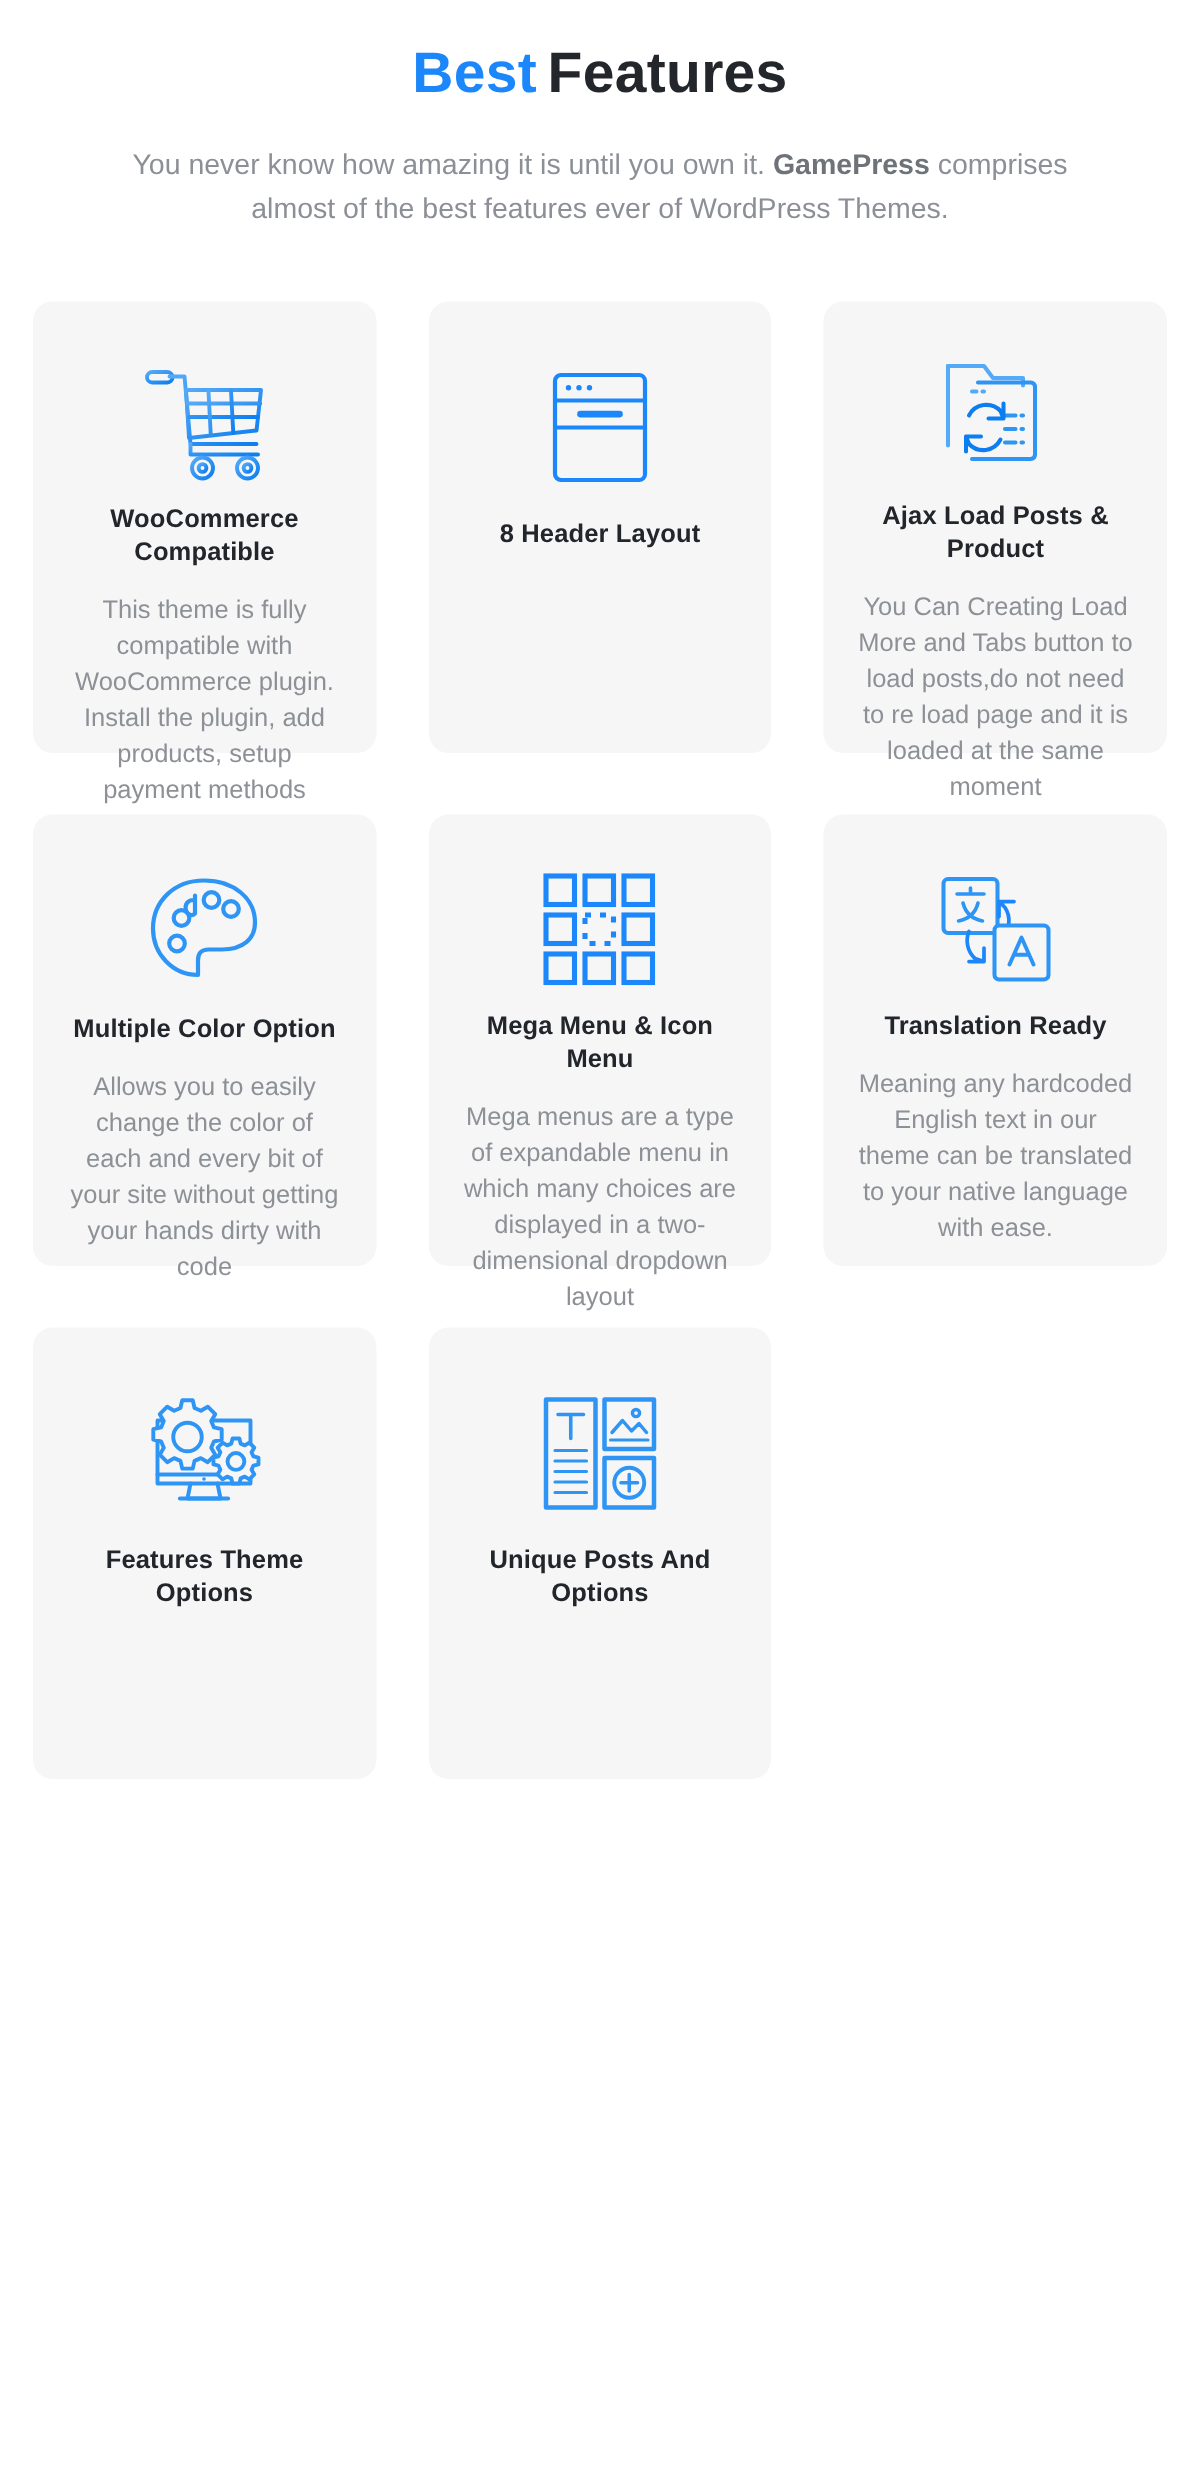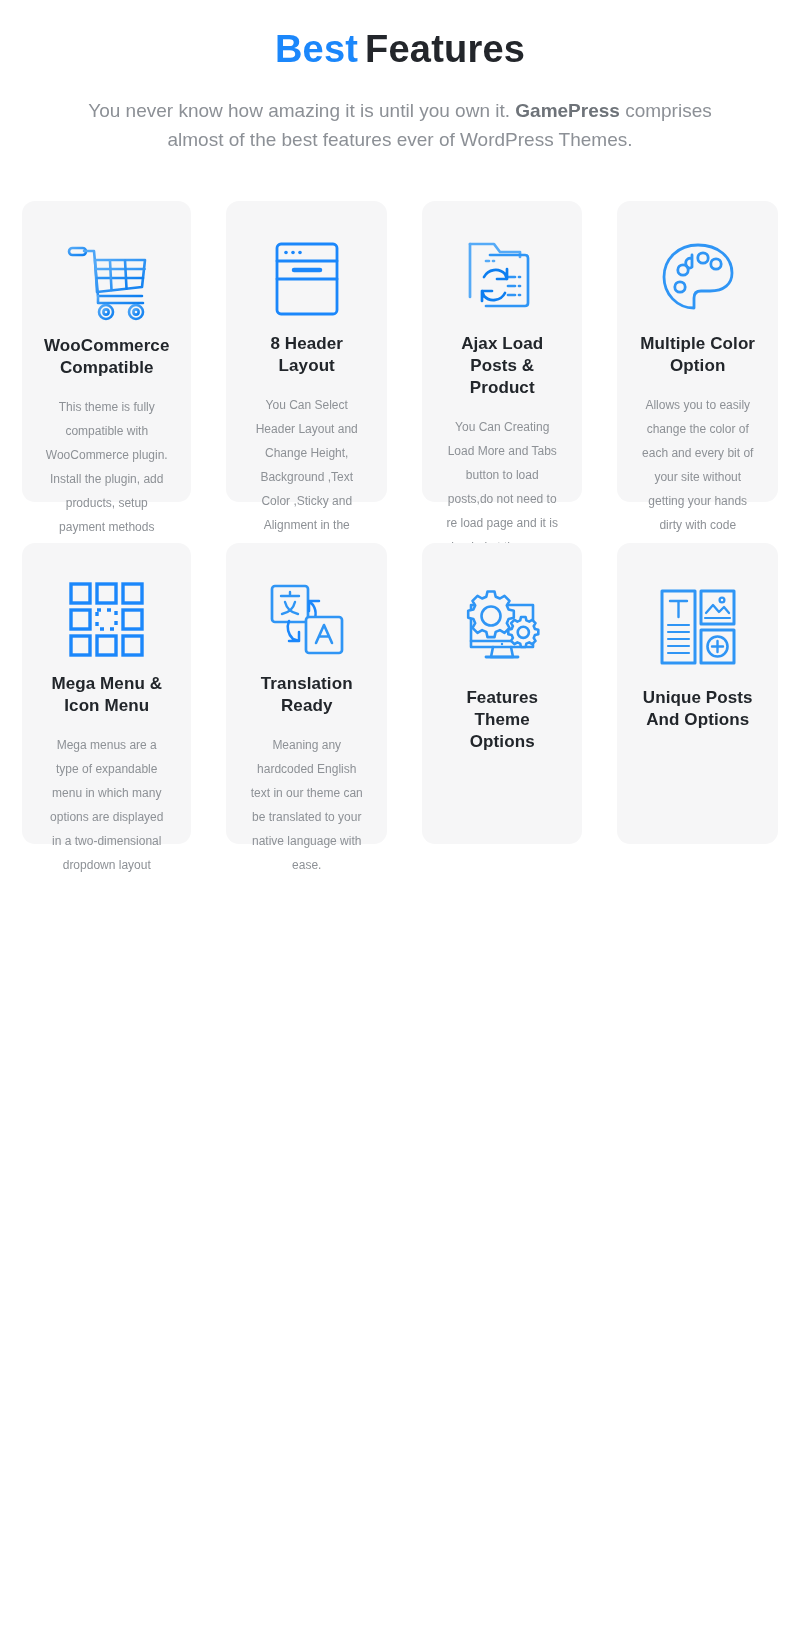--- a/index.html
+++ b/index.html
@@ -45,21 +45,21 @@
   .section-sub .strong {
     color: #6e7379;
     font-weight: bold;
   }
 
   
   .grid {
     margin-top: 47px;
     padding: 0 22px;
     display: grid;
-    grid-template-columns: 1fr 1fr 1fr 1fr;
+    grid-template-columns: 1fr 1fr 1fr;
     column-gap: 35px;
     row-gap: 41px;
   }
   .card {
     background: #f6f6f7;
     border-radius: 13px;
     height: 301px;
     padding: 38px 22px 20px;
     text-align: center;
     display: flex;
@@ -76,21 +76,21 @@
   .card-title {
     margin-top: 14px;
     font-size: 17px;
     line-height: 22px;
     font-weight: bold;
     color: #22262b;
     letter-spacing: 0.1px;
   }
   .card-desc {
     margin-top: 16px;
-    font-size: 12px;
+    font-size: 17px;
     line-height: 24px;
     color: #8d9196;
     max-width: 290px;
   }
 </style>
 </head>
 <body>
 
 <div class="page">
 
@@ -140,21 +140,20 @@
             <rect x="6" y="5" width="60" height="70" rx="4"></rect>
             <path d="M6 22 H66 M6 40 H66"></path>
             <circle cx="15" cy="13.5" r="1.8" fill="#1b87fb" stroke="none"></circle>
             <circle cx="22" cy="13.5" r="1.8" fill="#1b87fb" stroke="none"></circle>
             <circle cx="29" cy="13.5" r="1.8" fill="#1b87fb" stroke="none"></circle>
             <path d="M23 31 H49" stroke-width="4.5"></path>
           </g>
         </svg>
       </div>
       <div class="card-title">8 Header Layout</div>
-      <div class="card-desc">You Can Select Header Layout and Change Height, Background ,Text Color ,Sticky and Alignment in the theme.</div>
     </div>
 
     <div class="card">
       <div class="card-icon">
         <svg width="80" height="80" viewBox="0 0 80 80" fill="none">
           <g stroke-width="2.7" stroke-linecap="round" stroke-linejoin="round" fill="none">
             <path d="M8 5 H32 L38 13 H58 V18" stroke="#55aaf7"></path>
             <path d="M8 5 V58" stroke="#55aaf7"></path>
             <path d="M28 16 H63 C65 16 66 17.5 66 19 V64 C66 66 65 67 63 67 H24" stroke="#2f95f5"></path>
             <path d="M24 22 H32" stroke="#55aaf7" stroke-dasharray="3 4"></path>
@@ -195,21 +194,21 @@
             <rect x="3" y="29" width="19" height="19"></rect>
             <rect x="29" y="29" width="19" height="19" stroke-dasharray="4 6"></rect>
             <rect x="55" y="29" width="19" height="19"></rect>
             <rect x="3" y="55" width="19" height="19"></rect>
             <rect x="29" y="55" width="19" height="19"></rect>
             <rect x="55" y="55" width="19" height="19"></rect>
           </g>
         </svg>
       </div>
       <div class="card-title">Mega Menu &amp; Icon Menu</div>
-      <div class="card-desc">Mega menus are a type of expandable menu in which many options are displayed in a two-dimensional dropdown layout</div>
+      <div class="card-desc">Mega menus are a type of expandable menu in which many choices are displayed in a two-dimensional dropdown layout</div>
     </div>
 
     <div class="card">
       <div class="card-icon">
         <svg width="80" height="78" viewBox="0 0 80 78" fill="none">
           <g stroke="#2f95f5" stroke-width="2.7" stroke-linecap="round" stroke-linejoin="round" fill="none">
             <rect x="5" y="5" width="36" height="36" rx="3" fill="#f6f6f7"></rect>
             <path d="M14 15 H32 M23 15 L23 11 M18 21 C20 29 26 32 31 33 M28 21 C26 29 20 32 15 33" stroke-width="2.4"></path>
             <path d="M44 44 A16 16 0 0 0 46 24 L42 20 M42 30 L42 20 L52 20" stroke="#1b87fb" stroke-width="2.5"></path>
             <path d="M22 40 A16 16 0 0 0 26 58 L32 60 M22 60 L32 60 L32 51" stroke="#1b87fb" stroke-width="2.5"></path>

